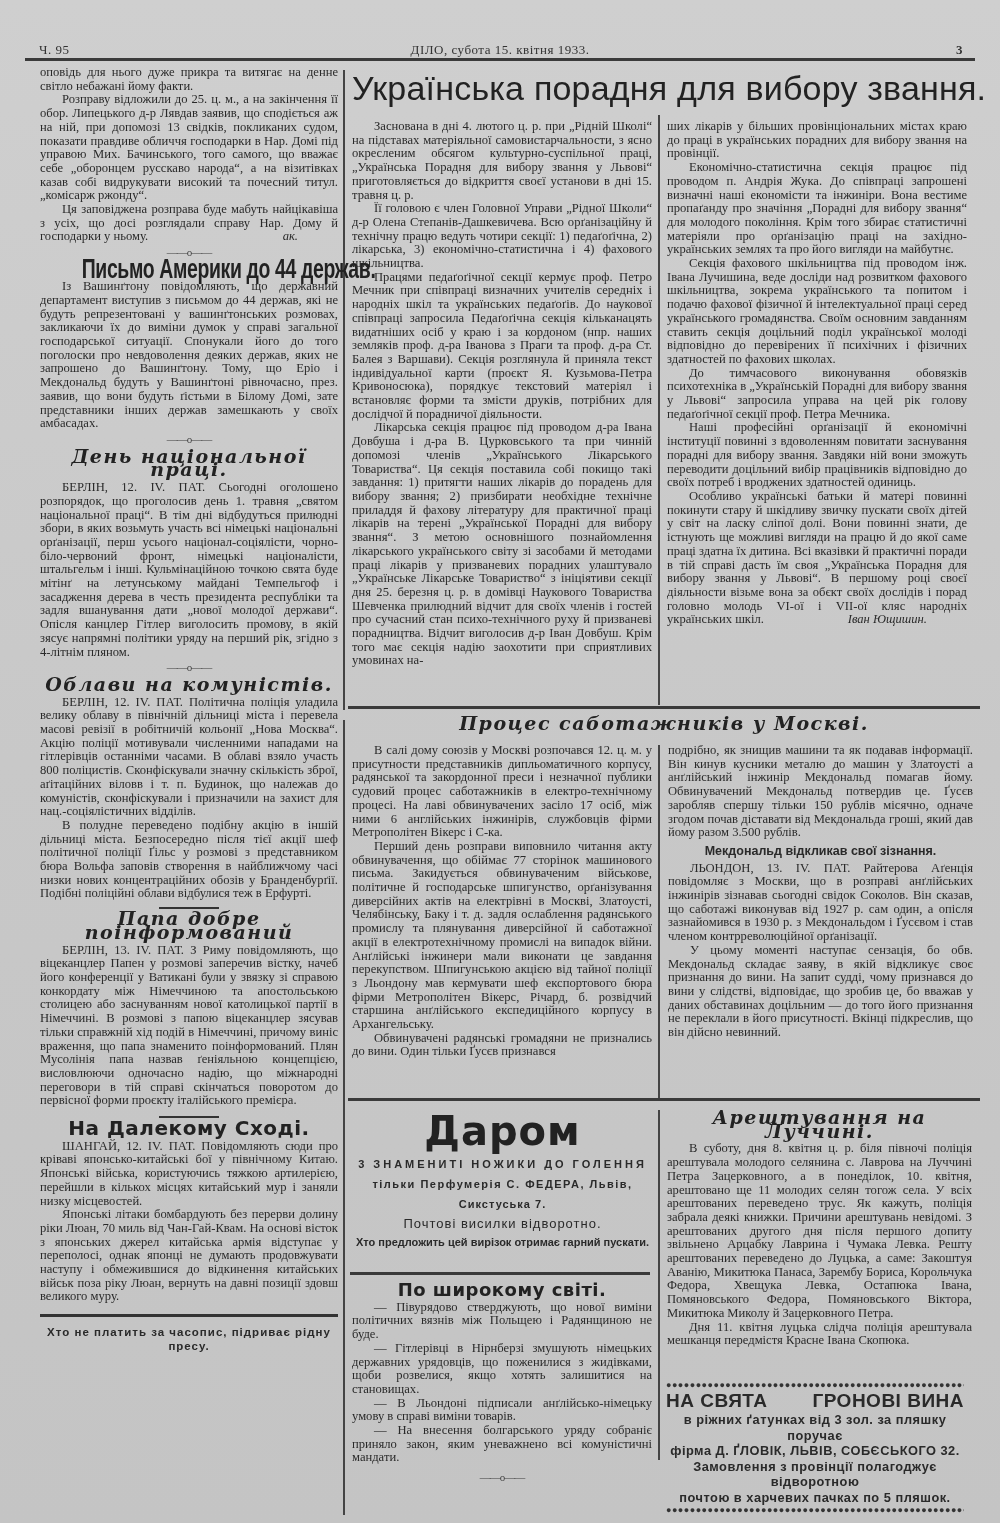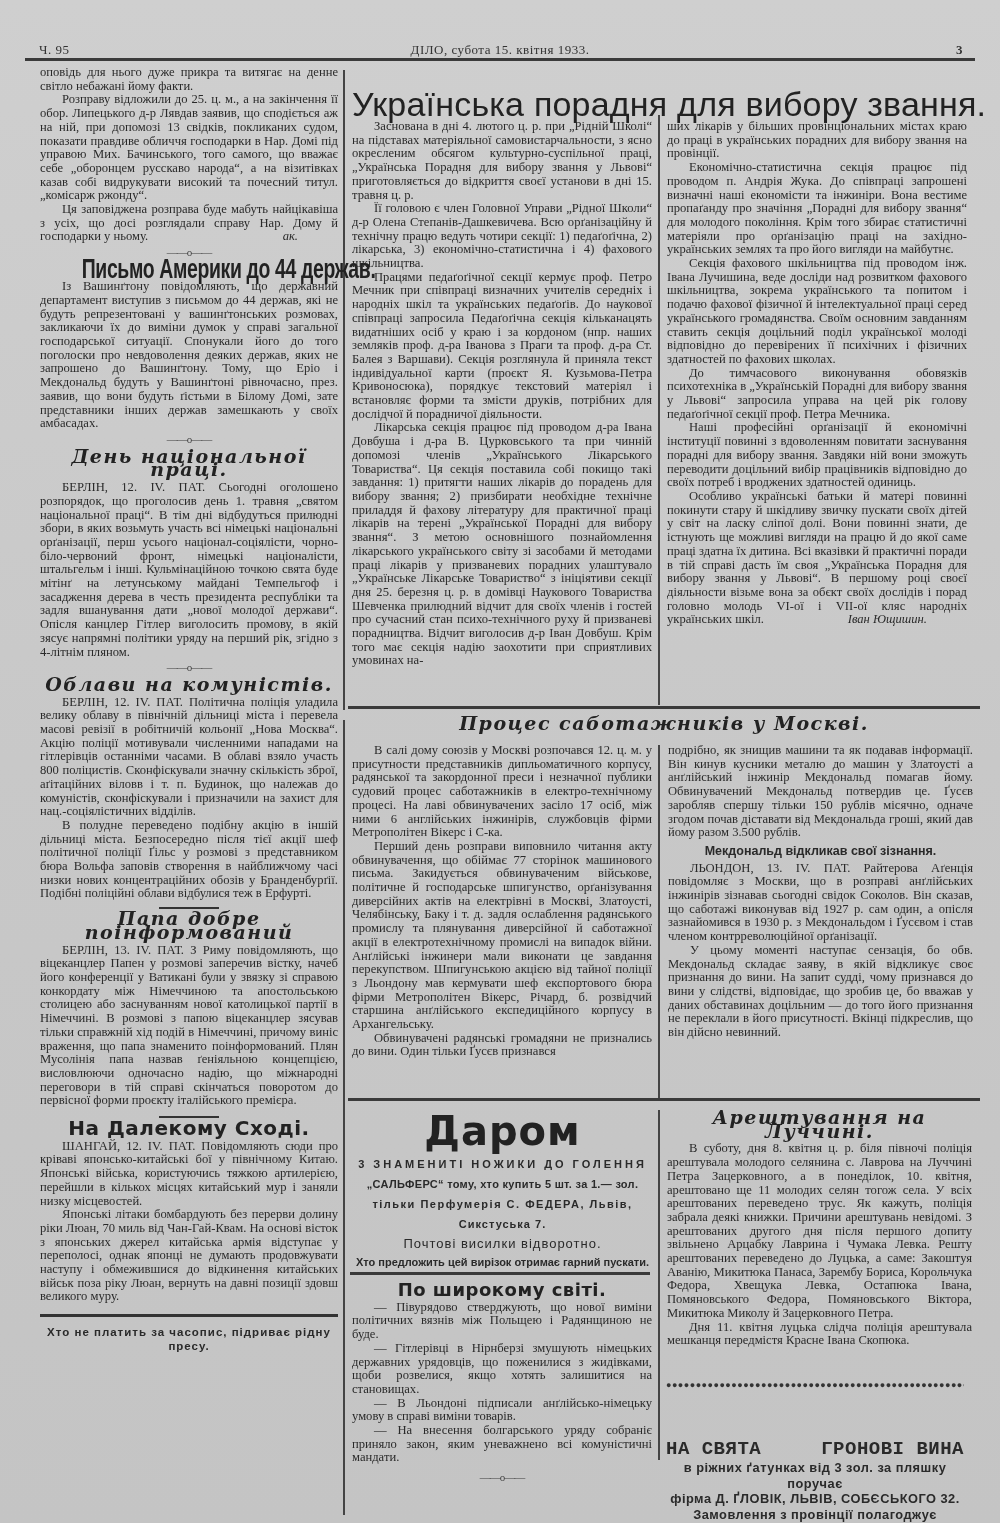--- a/index.html
+++ b/index.html
@@ -21,30 +21,30 @@
   .col { position: absolute; font-size: 12.6px; line-height: 13.7px; text-align: justify; }
   .col p { margin: 0; text-indent: 22px; }
   .col p.noindent { text-indent: 0; }
   .vline { position: absolute; width: 1.5px; background: #444; }
   .hrule { position: absolute; height: 3px; background: #3a3a3a; }
   .sep { text-align: center; font-size: 11px; color: #444; margin: 2px 0 2px 0; letter-spacing: -1px; }
   h2 { margin: 3px 0 4px 0; text-align: center; font-weight: bold; color: #222; }
   .h-condensed { font-family: "Liberation Sans", sans-serif; font-size: 27px; transform: scaleX(0.72); transform-origin: center; white-space: nowrap; letter-spacing: -0.5px; }
   .h-deco { font-family: "DejaVu Serif", serif; font-size: 19px; letter-spacing: 1.5px; font-style: italic; }
   .h-sans { font-family: "DejaVu Sans", sans-serif; font-size: 20px; letter-spacing: 0.5px; }
-  .big-title { position: absolute; left: 352px; top: 85px; width: 620px; font-family: "Liberation Sans", sans-serif; font-size: 34px; color: #222; white-space: nowrap; letter-spacing: 0.2px; }
+  .big-title { position: absolute; left: 352px; top: 69px; width: 620px; font-family: "Liberation Sans", sans-serif; font-size: 34px; color: #222; white-space: nowrap; letter-spacing: 0.2px; }
   .sign { text-align: right; font-style: italic; padding-right: 40px; }
   .subhead { text-align: center; font-weight: bold; font-family: "Liberation Sans", sans-serif; font-size: 12.5px; margin: 5px 0 3px 0; }
   .footnote { text-align: center; font-family: "Liberation Sans", sans-serif; font-weight: bold; font-size: 11.5px; letter-spacing: 1px; line-height: 14px; }
   .ad { position: absolute; text-align: center; font-family: "Liberation Sans", sans-serif; }
   .ad .huge { font-family: "DejaVu Sans", sans-serif; font-weight: bold; font-size: 40px; letter-spacing: 1px; line-height: 46px; color: #222; }
   .ad .l { font-weight: bold; font-size: 11px; line-height: 20px; letter-spacing: 1px; }
   .ad .spaced { letter-spacing: 6px; }
   .dots { font-size: 9px; letter-spacing: 0.5px; color: #333; overflow: hidden; white-space: nowrap; line-height: 10px; }
-  .wine-title { font-family: Liberation Mono, monospace; font-weight: bold; font-size: 19px; letter-spacing: 0.5px; display: flex; justify-content: space-between; margin-top: 48px; }
+  .wine-title { font-family: Liberation Sans, sans-serif; font-weight: bold; font-size: 19px; letter-spacing: 0.5px; display: flex; justify-content: space-between; }
   .wine-line { font-weight: bold; font-size: 12.8px; line-height: 15.5px; letter-spacing: 0.5px; }
 </style>
 </head>
 <body>
 
 <div class="page">
 
   <div class="masthead">
     <span class="issue">Ч. 95</span>
     <span class="center">ДІЛО, субота 15. квітня 1933.</span>
@@ -135,21 +135,20 @@
     <div class="subhead">Мекдональд відкликав свої зізнання.</div>
     <p>ЛЬОНДОН, 13. IV. ПАТ. Райтерова Аґенція повідомляє з Москви, що в розправі анґлійських інжинірів зізнавав сьогодні свідок Соколов. Він сказав, що саботажі виконував від 1927 р. сам один, а опісля зазнайомився в 1930 р. з Мекдональдом і Ґусєвом і став членом контрреволюційної орґанізації.</p>
     <p>У цьому моменті наступає сензація, бо обв. Мекдональд складає заяву, в якій відкликує своє признання до вини. На запит судді, чому признався до вини у слідстві, відповідає, що зробив це, бо вважав у даних обставинах доцільним — до того його признання не переклали в його присутності. Вкінці підкреслив, що він дійсно невинний.</p>
   </div>
 
   <div class="hrule" style="left:348px; top:1098px; width:632px;"></div>
 
   <div class="ad" style="left:350px; top:1108px; width:305px;">
     <div class="huge">Даром</div>
     <div class="l spaced" style="letter-spacing:3px;">3 ЗНАМЕНИТІ НОЖИКИ ДО ГОЛЕННЯ</div>
-    <div class="l" style="letter-spacing:0.3px;">„САЛЬФЕРС“ тому, хто купить 5 шт. за 1.— зол.</div>
     <div class="l" style="letter-spacing:1.5px;">тільки Перфумерія С. ФЕДЕРА, Львів,</div>
     <div class="l">Сикстуська 7.</div>
     <div style="font-size:13px; line-height:20px; letter-spacing:1px;">Почтові висилки відворотно.</div>
     <div style="font-size:11px; font-weight:bold; line-height:16px;">Хто предложить цей вирізок отримає гарний пускати.</div>
   </div>
 
   <div class="hrule" style="left:350px; top:1272px; width:300px;"></div>
 
   <div class="col" style="left:352px; top:1280px; width:300px;">
     <h2 class="h-sans" style="font-size:18px;">По широкому світі.</h2>

